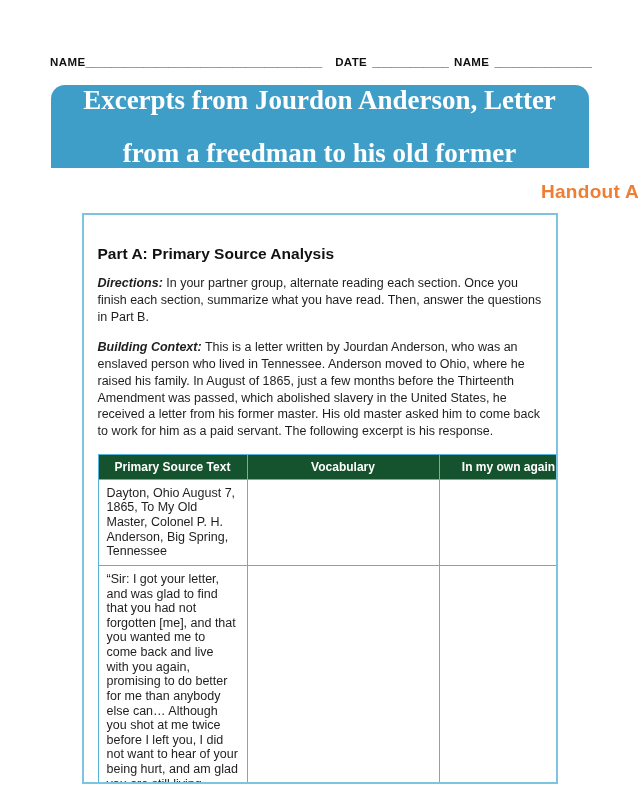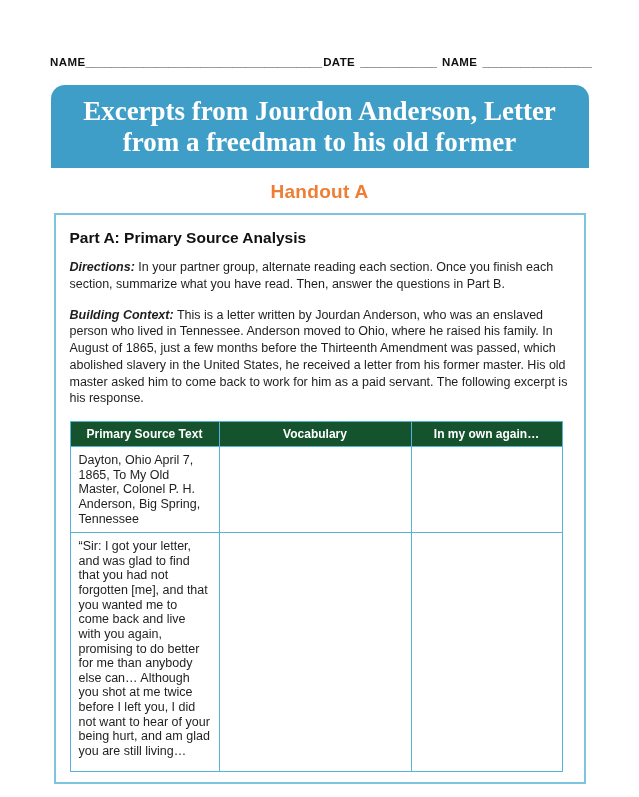--- a/index.html
+++ b/index.html
@@ -19,62 +19,62 @@
   .topline {
     margin: 0 47px 0 50px;
     font-size: 11.5px;
     font-weight: bold;
     letter-spacing: 0.4px;
     white-space: nowrap;
     overflow: hidden;
     color:#111;
   }
   .topline .blank { font-weight: bold; letter-spacing: 0; }
-  .topline .lbl-date { margin-left: 1px; }
+  .topline .lbl-date { margin-left: 13px; }
   .topline .gap { display:inline-block; width:5px; }
 
   
   .banner {
     margin: 17px auto 0 auto;
     width: 538px;
     height: 83px;
     background: #3f9ec7;
     border-radius: 14px 14px 0 0;
     display: flex;
     flex-direction: column;
     align-items: center;
-    justify-content: center;
+    justify-content: space-between;
     text-align: center;
   }
   .banner .title-line {
     font-family: "Liberation Serif", "DejaVu Serif", serif;
     font-weight: bold;
     font-size: 27px;
     line-height: 1.13;
     color: #ffffff;
   }
 
   
   .handout {
     margin-top: 13px;
-    text-align: center;
+    text-align: right;
     font-size: 19px;
     font-weight: bold;
     color: #ef7d33;
     letter-spacing: 0.3px;
   }
 
   
   .box {
     margin: 10px auto 0 auto;
-    width: 532px;
+    width: 476px;
     height: 571px;
     box-sizing: border-box;
     border: 2px solid #7cc4e0;
-    padding: 14px 13px 10px 14px;
+    padding: 30px 13px 10px 14px;
     overflow: hidden;
   }
   .box h2 {
     margin: 0 0 12px 0;
     font-size: 15.5px;
     font-weight: bold;
     color:#111;
   }
   .box p {
     margin: 0 0 14px 0;
@@ -143,21 +143,21 @@
       </colgroup>
       <thead>
         <tr>
           <th>Primary Source Text</th>
           <th>Vocabulary</th>
           <th>In my own again…</th>
         </tr>
       </thead>
       <tbody>
         <tr class="body-row-1">
-          <td>Dayton, Ohio April 7, 1865, To My Old Master, Colonel P. H. Anderson, Big Spring, Tennessee</td>
+          <td>Dayton, Ohio August 7, 1865, To My Old Master, Colonel P. H. Anderson, Big Spring, Tennessee</td>
           <td></td>
           <td></td>
         </tr>
         <tr class="body-row-2">
           <td>“Sir: I got your letter, and was glad to find that you had not forgotten [me], and that you wanted me to come back and live with you again, promising to do better for me than anybody else can… Although you shot at me twice before I left you, I did not want to hear of your being hurt, and am glad you are still living…</td>
           <td></td>
           <td></td>
         </tr>
       </tbody>
     </table>

